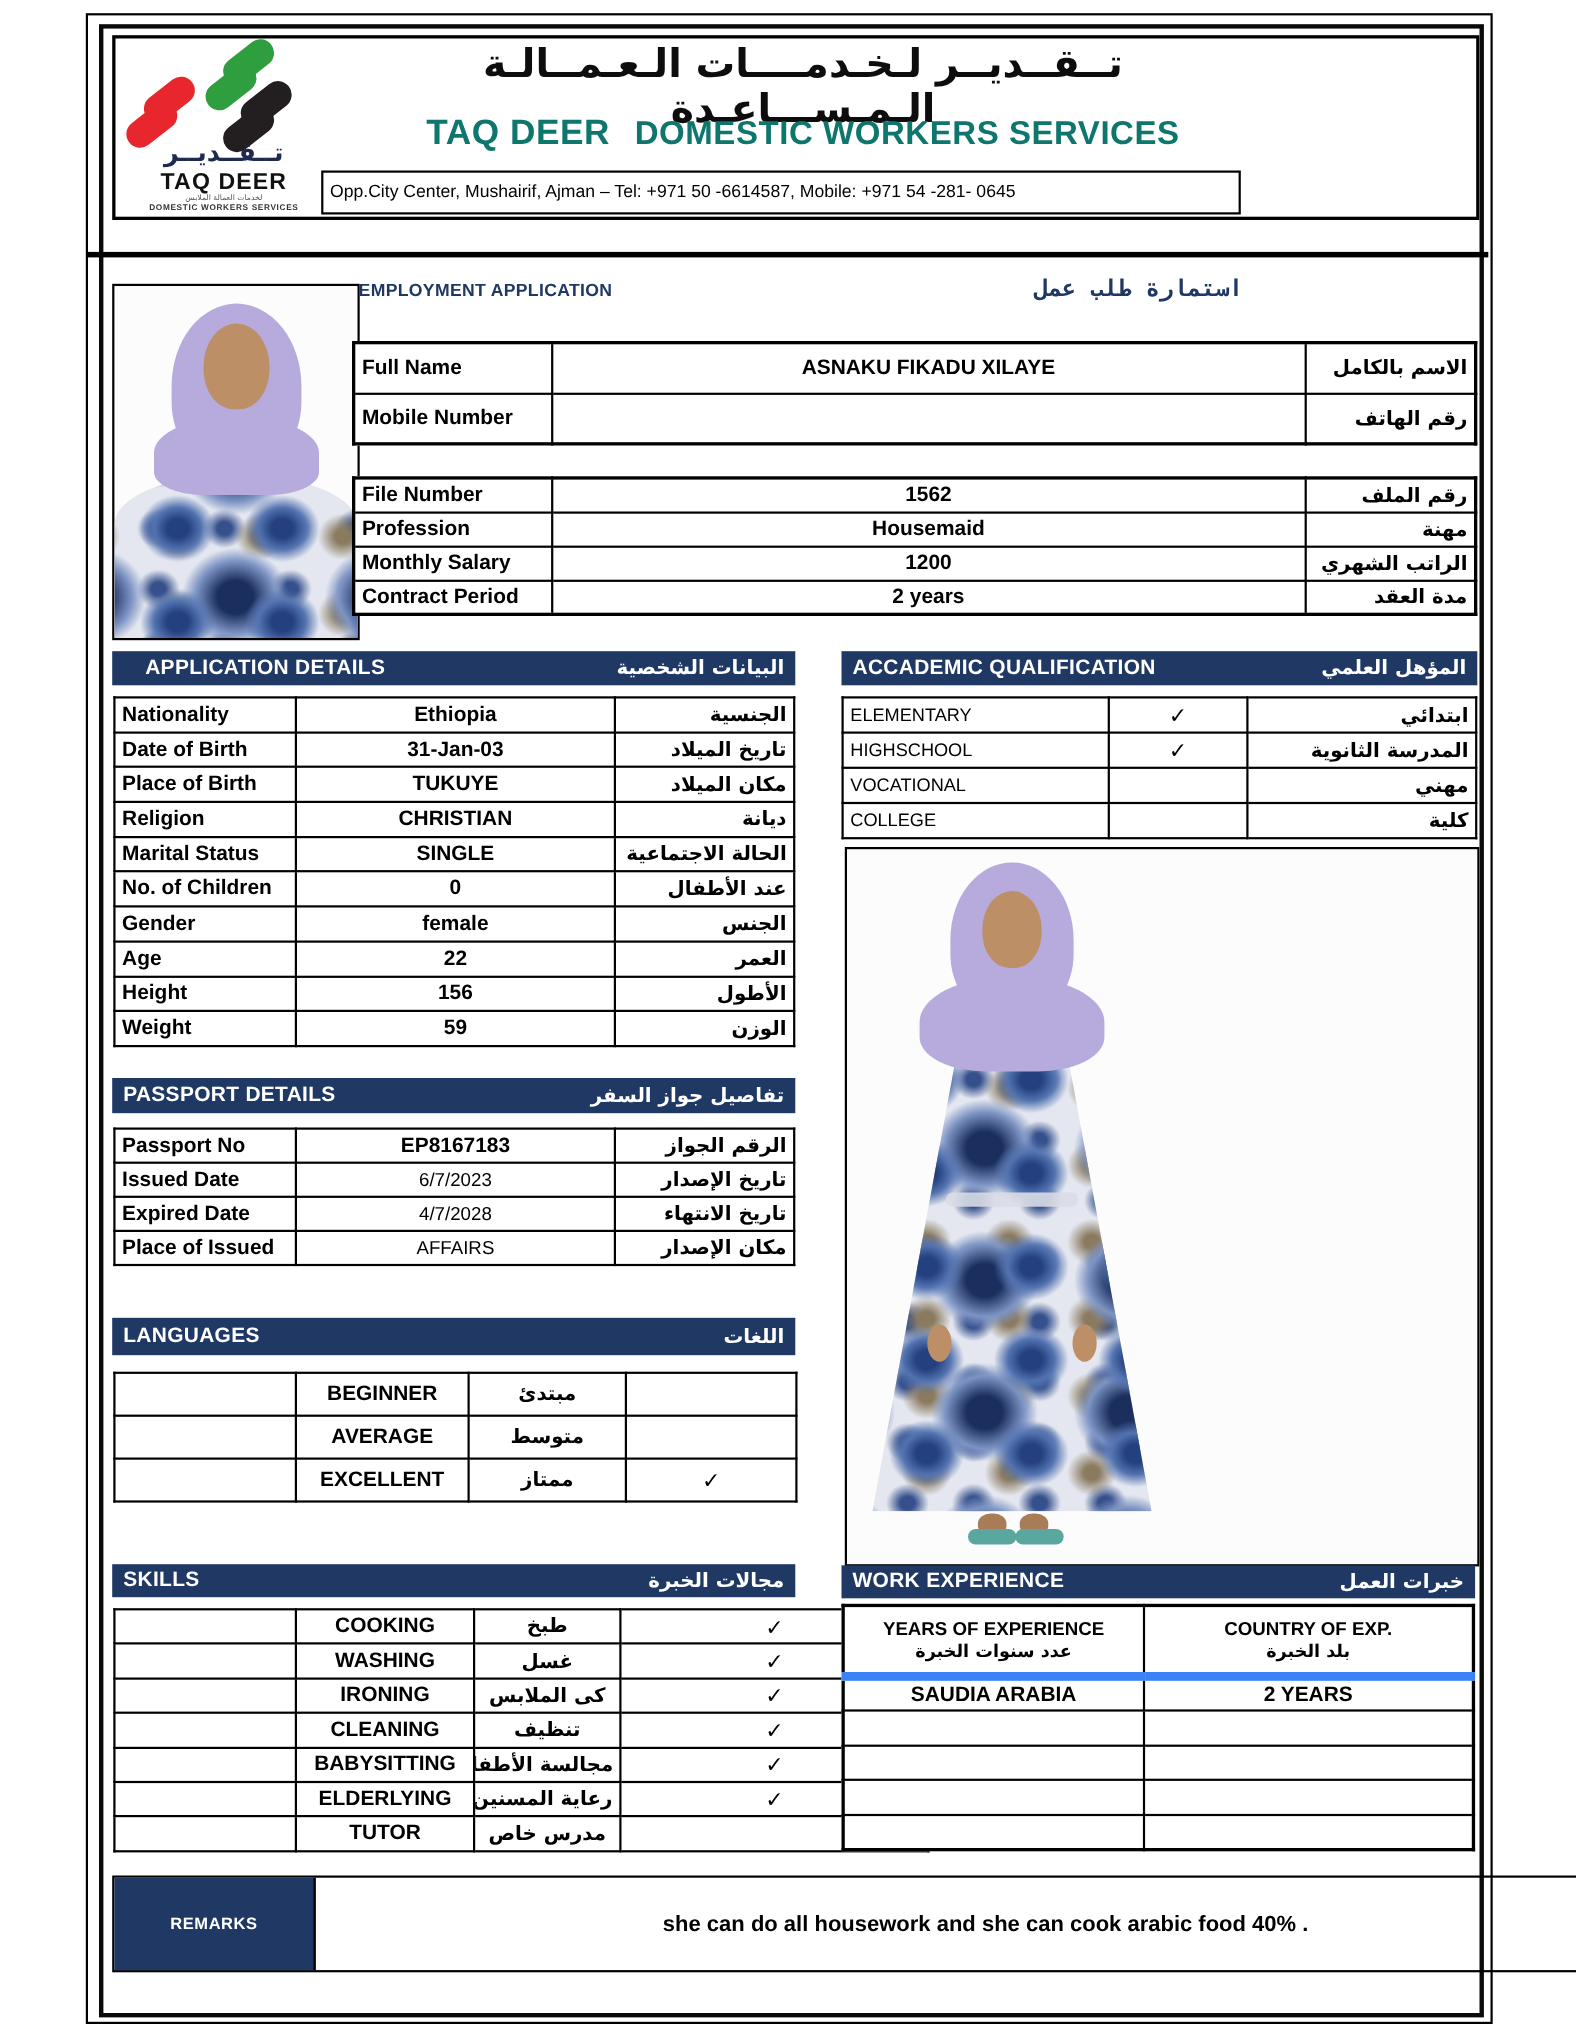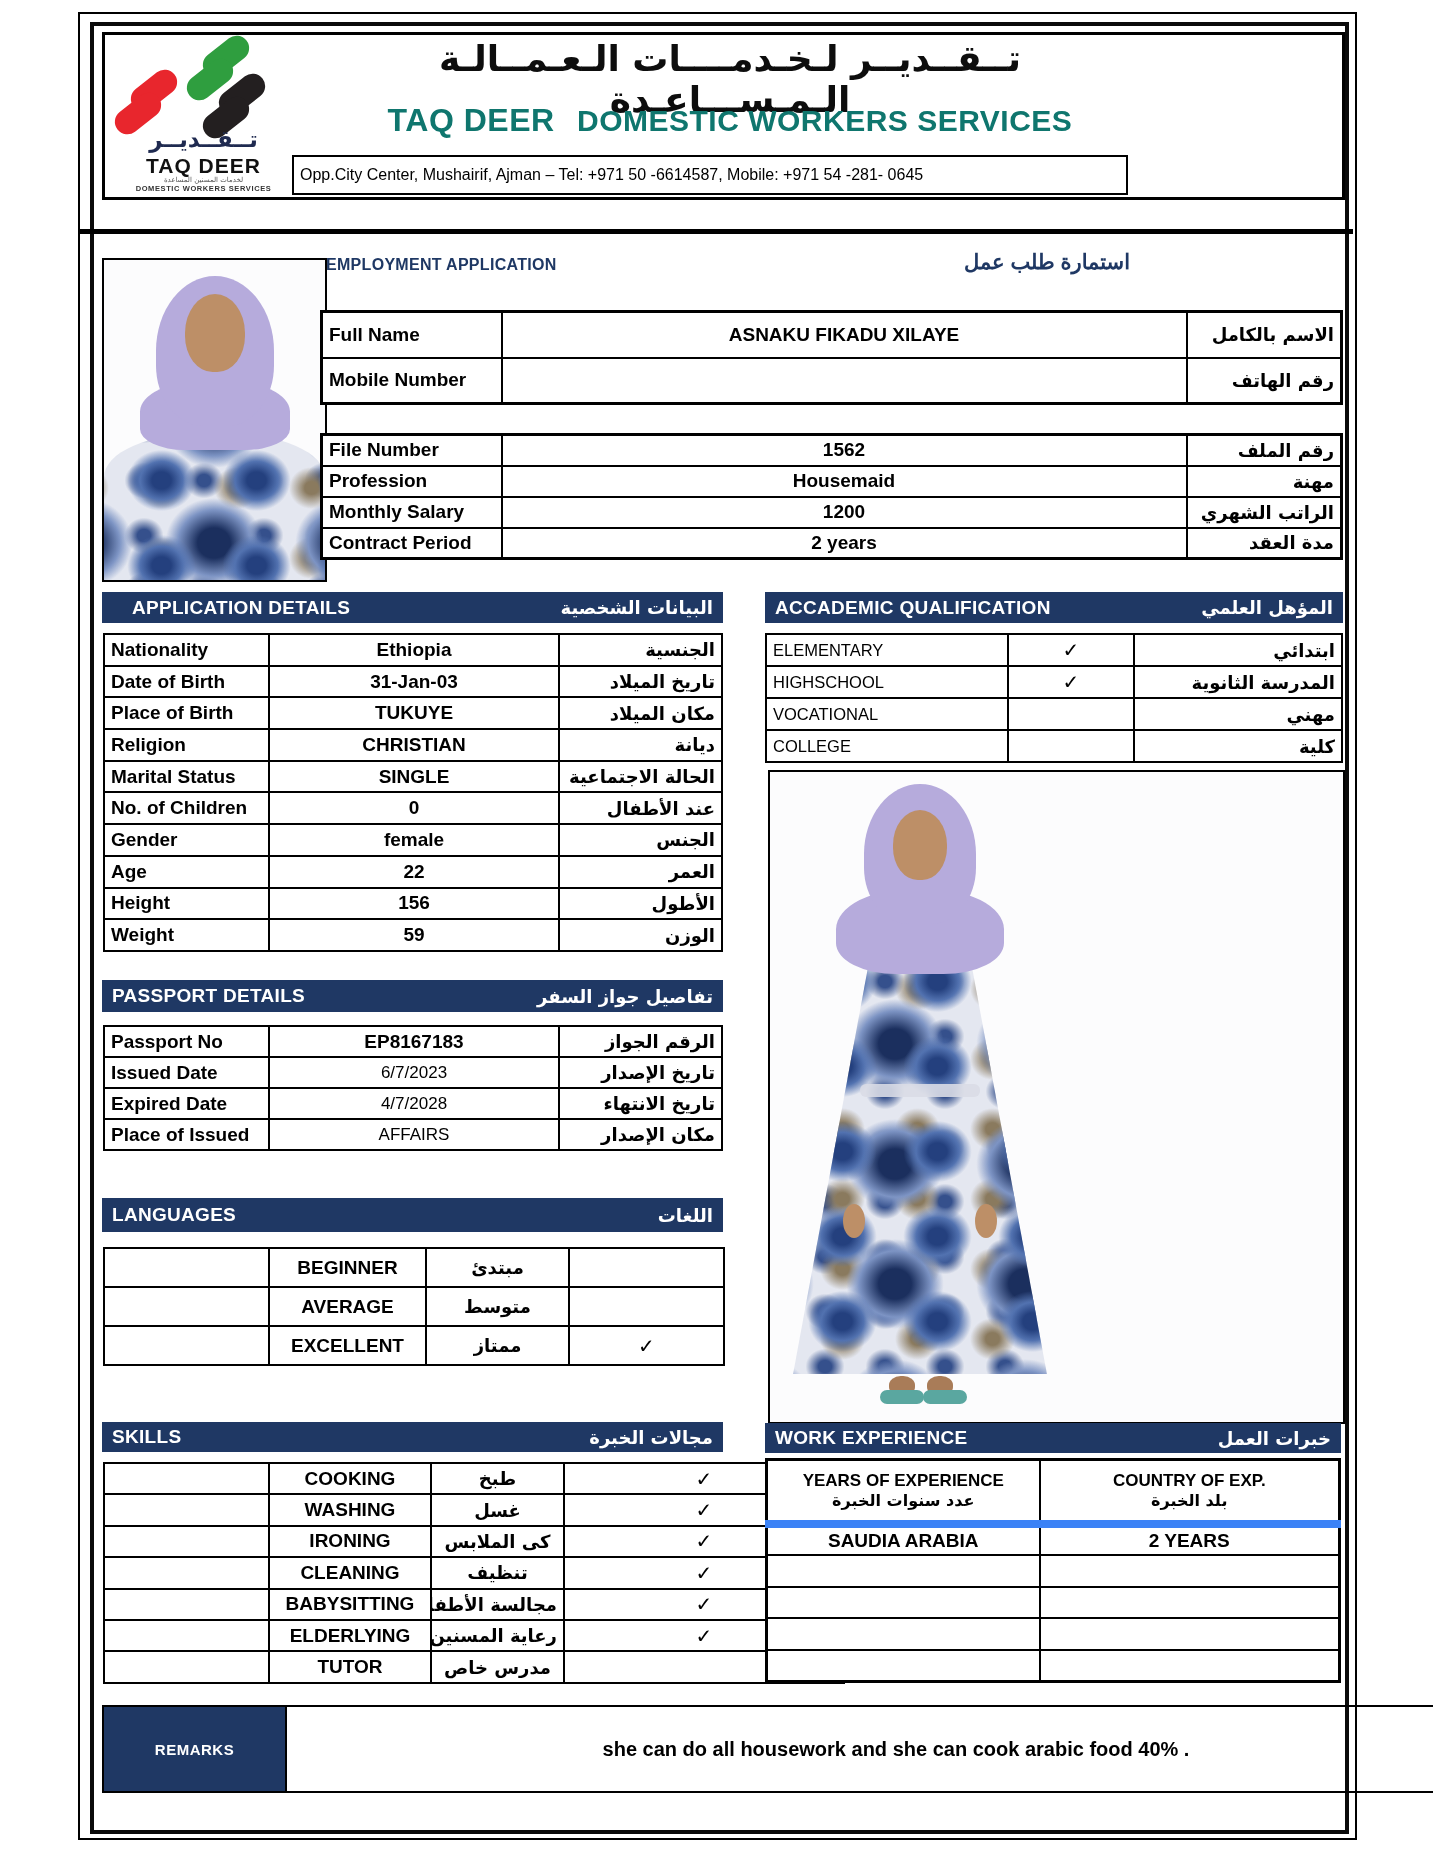--- a/index.html
+++ b/index.html
@@ -31,21 +31,21 @@
        font-family:"DejaVu Sans",sans-serif;font-size:36px;font-weight:bold;color:#0d0d0d;}
   #header-brand{left:320px;top:102px;width:820px;text-align:center;color:#0f766e;white-space:nowrap;}
   #header-brand .b1{font-size:32px;font-weight:800;letter-spacing:.5px;}
   #header-brand .b2{font-size:30px;font-weight:700;margin-left:18px;letter-spacing:.5px;}
   #address-box{left:292px;top:155px;width:826px;height:36px;border:2.5px solid #000;
        font-size:16px;font-weight:normal;line-height:36px;padding-left:6px;white-space:nowrap;}
   #divider{left:80px;top:229px;width:1273px;height:5px;background:#000;}
   
   #form-title-en{left:326px;top:256px;font-size:16px;font-weight:800;color:#1f3864;letter-spacing:.3px;}
   #form-title-ar{left:880px;top:250px;width:250px;text-align:right;direction:rtl;
-       font-family:Liberation Sans, sans-serif;font-size:21px;font-weight:bold;color:#1f3864;}
+       font-family:Liberation Mono, monospace;font-size:21px;font-weight:bold;color:#1f3864;}
   
   .bar{background:#1f3864;color:#fff;display:flex;justify-content:space-between;align-items:center;
        padding:0 10px;box-sizing:border-box;}
   .bar .en{font-size:19px;font-weight:bold;letter-spacing:.3px;}
   .bar .ar{font-family:"DejaVu Sans",sans-serif;font-size:18px;font-weight:bold;direction:rtl;}
   #bar-app{left:102px;top:592px;width:621px;height:31px;}
   #bar-app .en{padding-left:20px;}
   #bar-academic{left:765px;top:592px;width:578px;height:31px;}
   #bar-passport{left:102px;top:980px;width:621px;height:32px;}
   #bar-lang{left:102px;top:1198px;width:621px;height:34px;}
@@ -136,21 +136,21 @@
   <div class="abs" id="header-box"></div>
   <div class="abs" id="logo">
     <div class="pill g1"></div>
     <div class="pill g2"></div>
     <div class="pill r1"></div>
     <div class="pill r2"></div>
     <div class="pill b1"></div>
     <div class="pill b2"></div>
     <div class="wm-ar" dir="rtl">تــقــديــر</div>
     <div class="wm-en">TAQ DEER</div>
-    <div class="tg-ar" dir="rtl">لخدمات المسنين المساعدة</div>
+    <div class="tg-ar" dir="rtl">لخدمات العمالة الملابس</div>
     <div class="tg-en">DOMESTIC WORKERS SERVICES</div>
   </div>
   <div class="abs" id="header-title-ar">تــقــديــر  لـخـدمــــات الـعـمــالـة الـمـســـاعـدة</div>
   <div class="abs" id="header-brand">
     <span class="b1">TAQ DEER</span>
     <span class="b2">DOMESTIC WORKERS SERVICES</span>
   </div>
   <div class="abs" id="address-box">Opp.City Center, Mushairif, Ajman – Tel: +971 50 -6614587, Mobile: +971 54 -281- 0645</div>
   <div class="abs" id="divider"></div>
 

